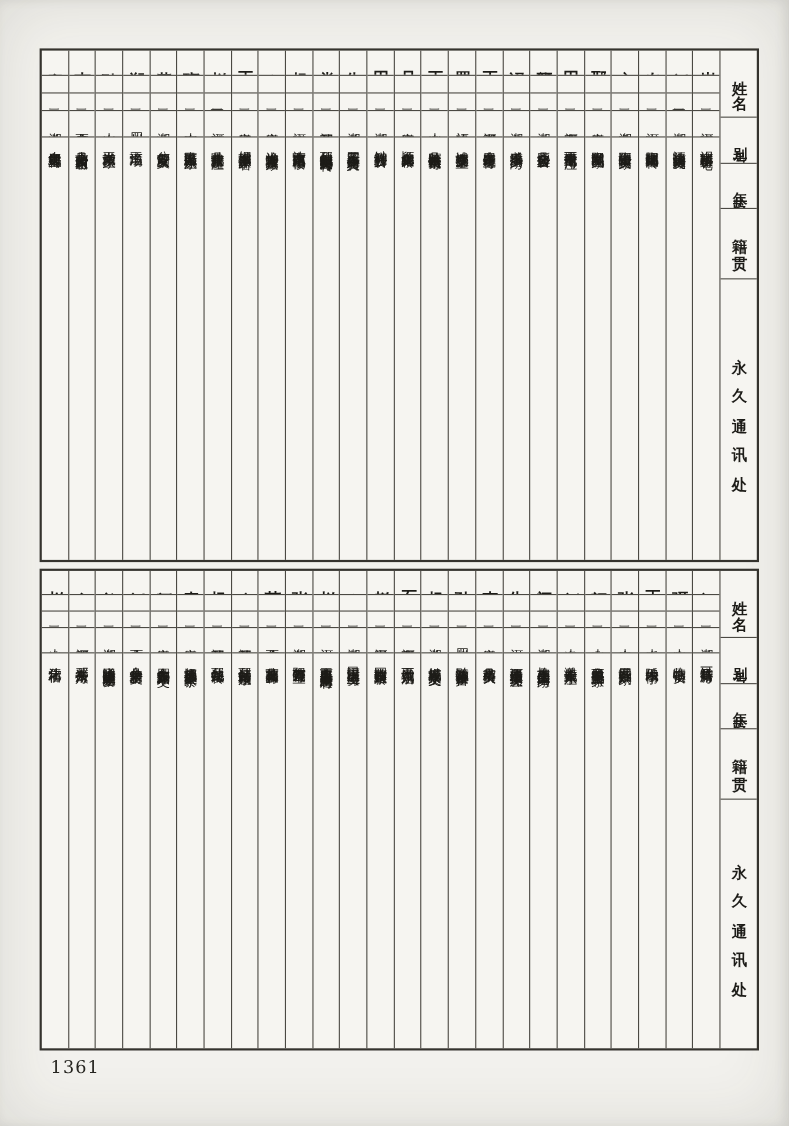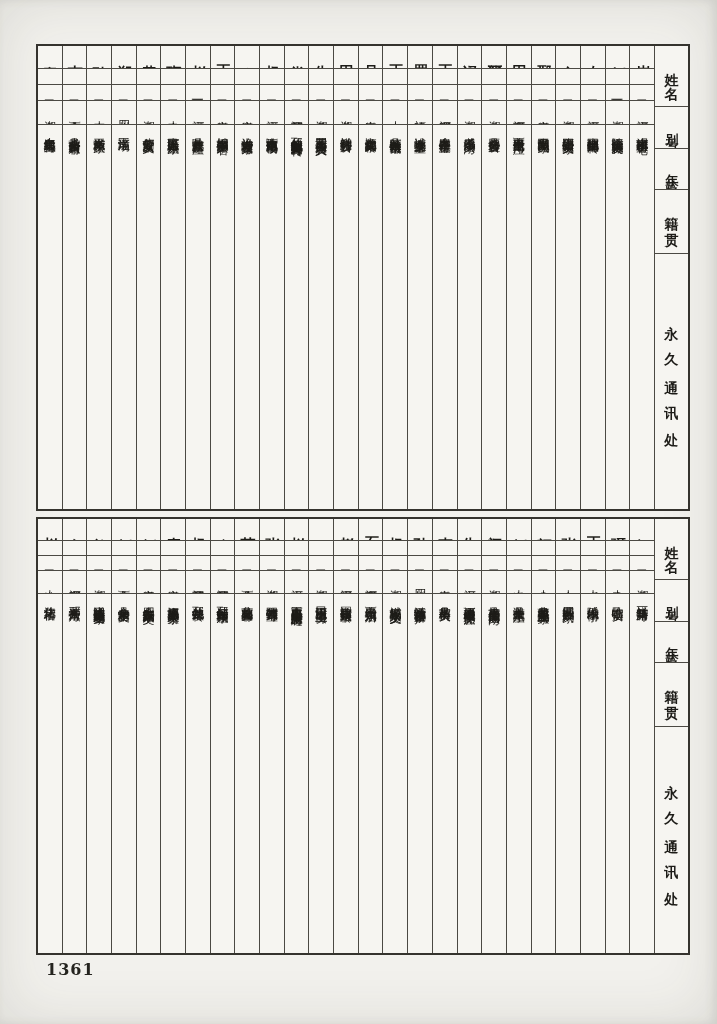--- a/index.html
+++ b/index.html
@@ -41,21 +41,21 @@
   
   .header-col .cell > span{font-weight:bold;}
   .header-col .name-cell > span{font-size:14px;letter-spacing:14px;}
   .header-col .alias-cell > span{font-size:13px;letter-spacing:5px;}
   .header-col .age-cell > span{font-size:13px;letter-spacing:5px;}
   .header-col .native-cell > span{font-size:14px;letter-spacing:16px;}
   .header-col .address-cell{align-items:center;padding:0;}
   .header-col .address-cell > span{font-size:14px;letter-spacing:27px;height:auto;}
   .page-number{
     position:absolute;left:46px;top:960px;
-    font-size:16px;letter-spacing:1px;color:#25241f;font-weight:bold;
+    font-size:16px;letter-spacing:1px;color:#25241f;
   }
 </style>
 </head>
 <body>
 
 <div class="page">
   <div class="dir-table table-top">
       <div class="col header-col">
         <div class="cell name-cell">
           <span>姓名</span>

